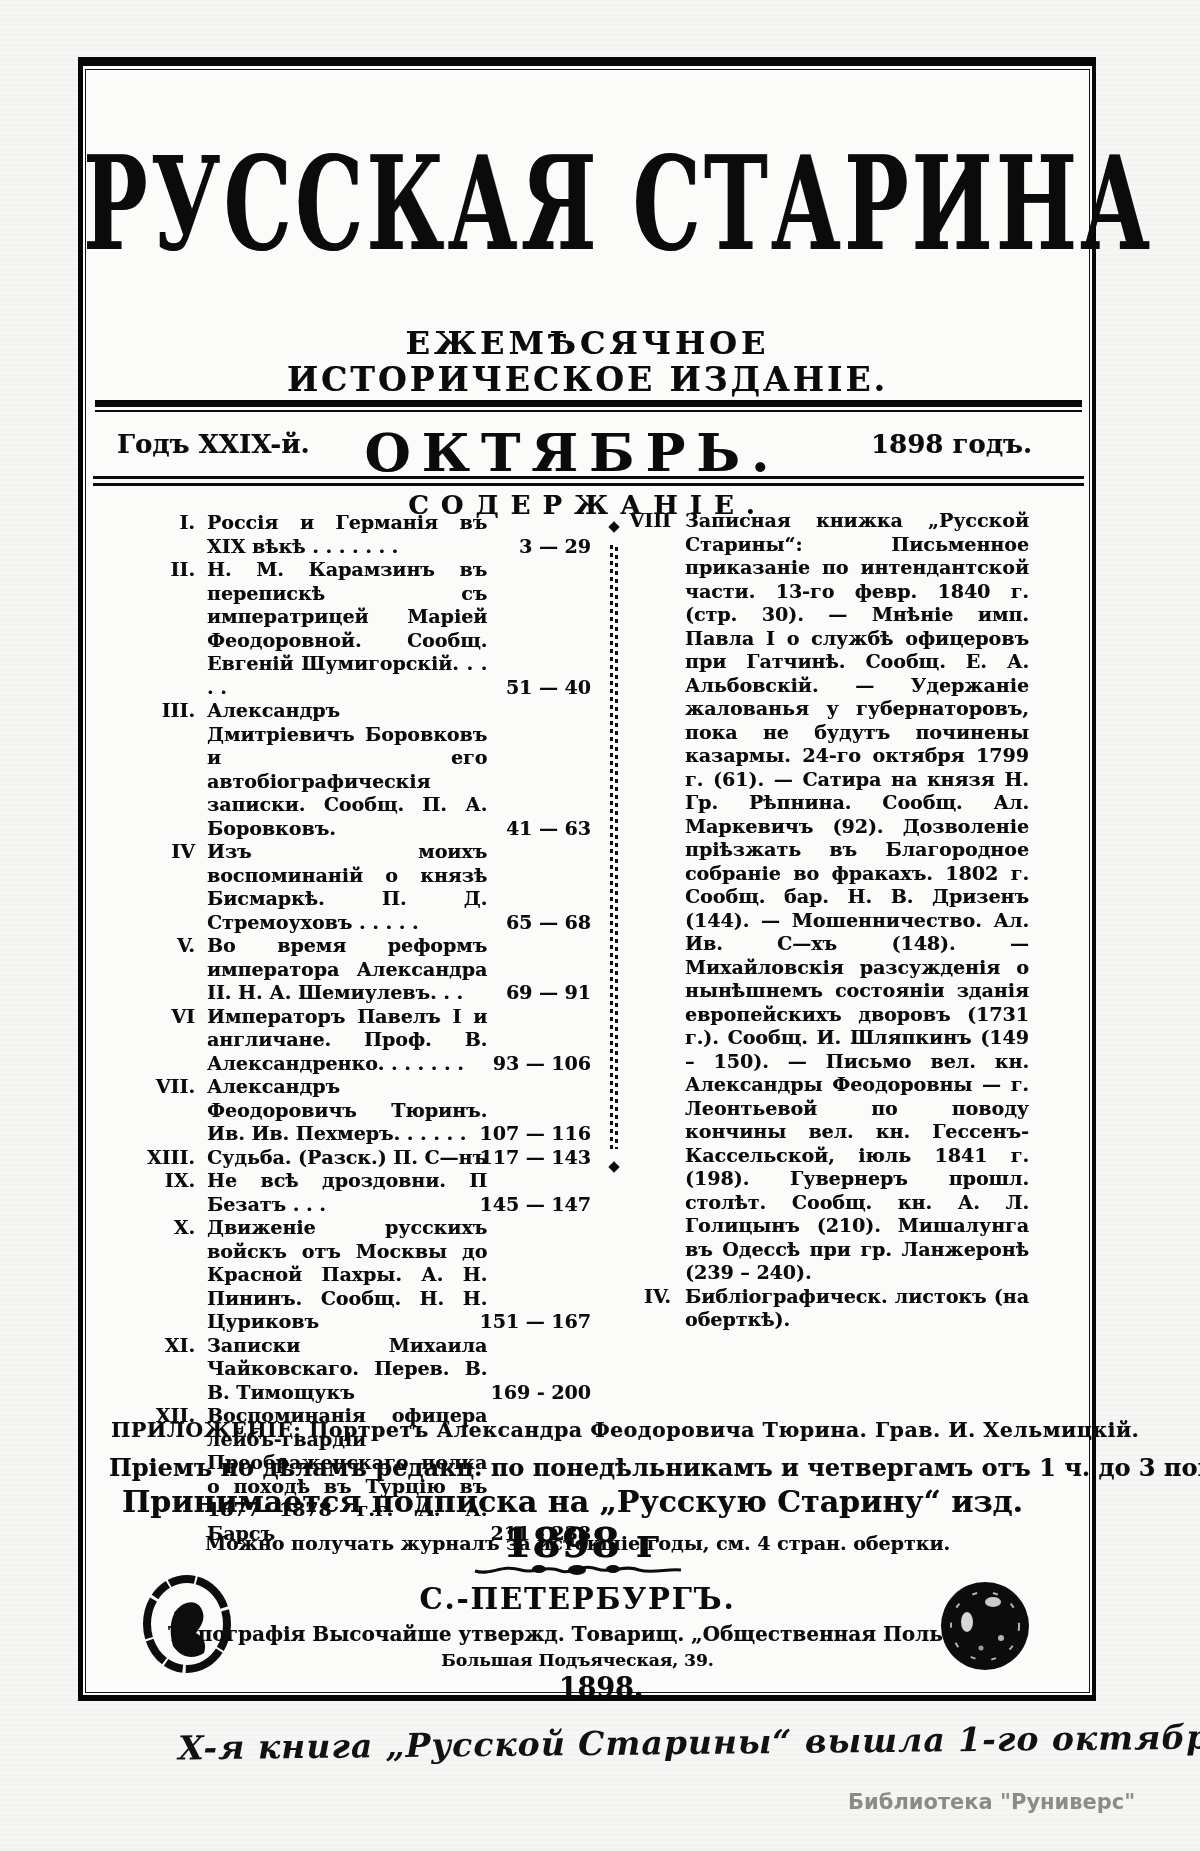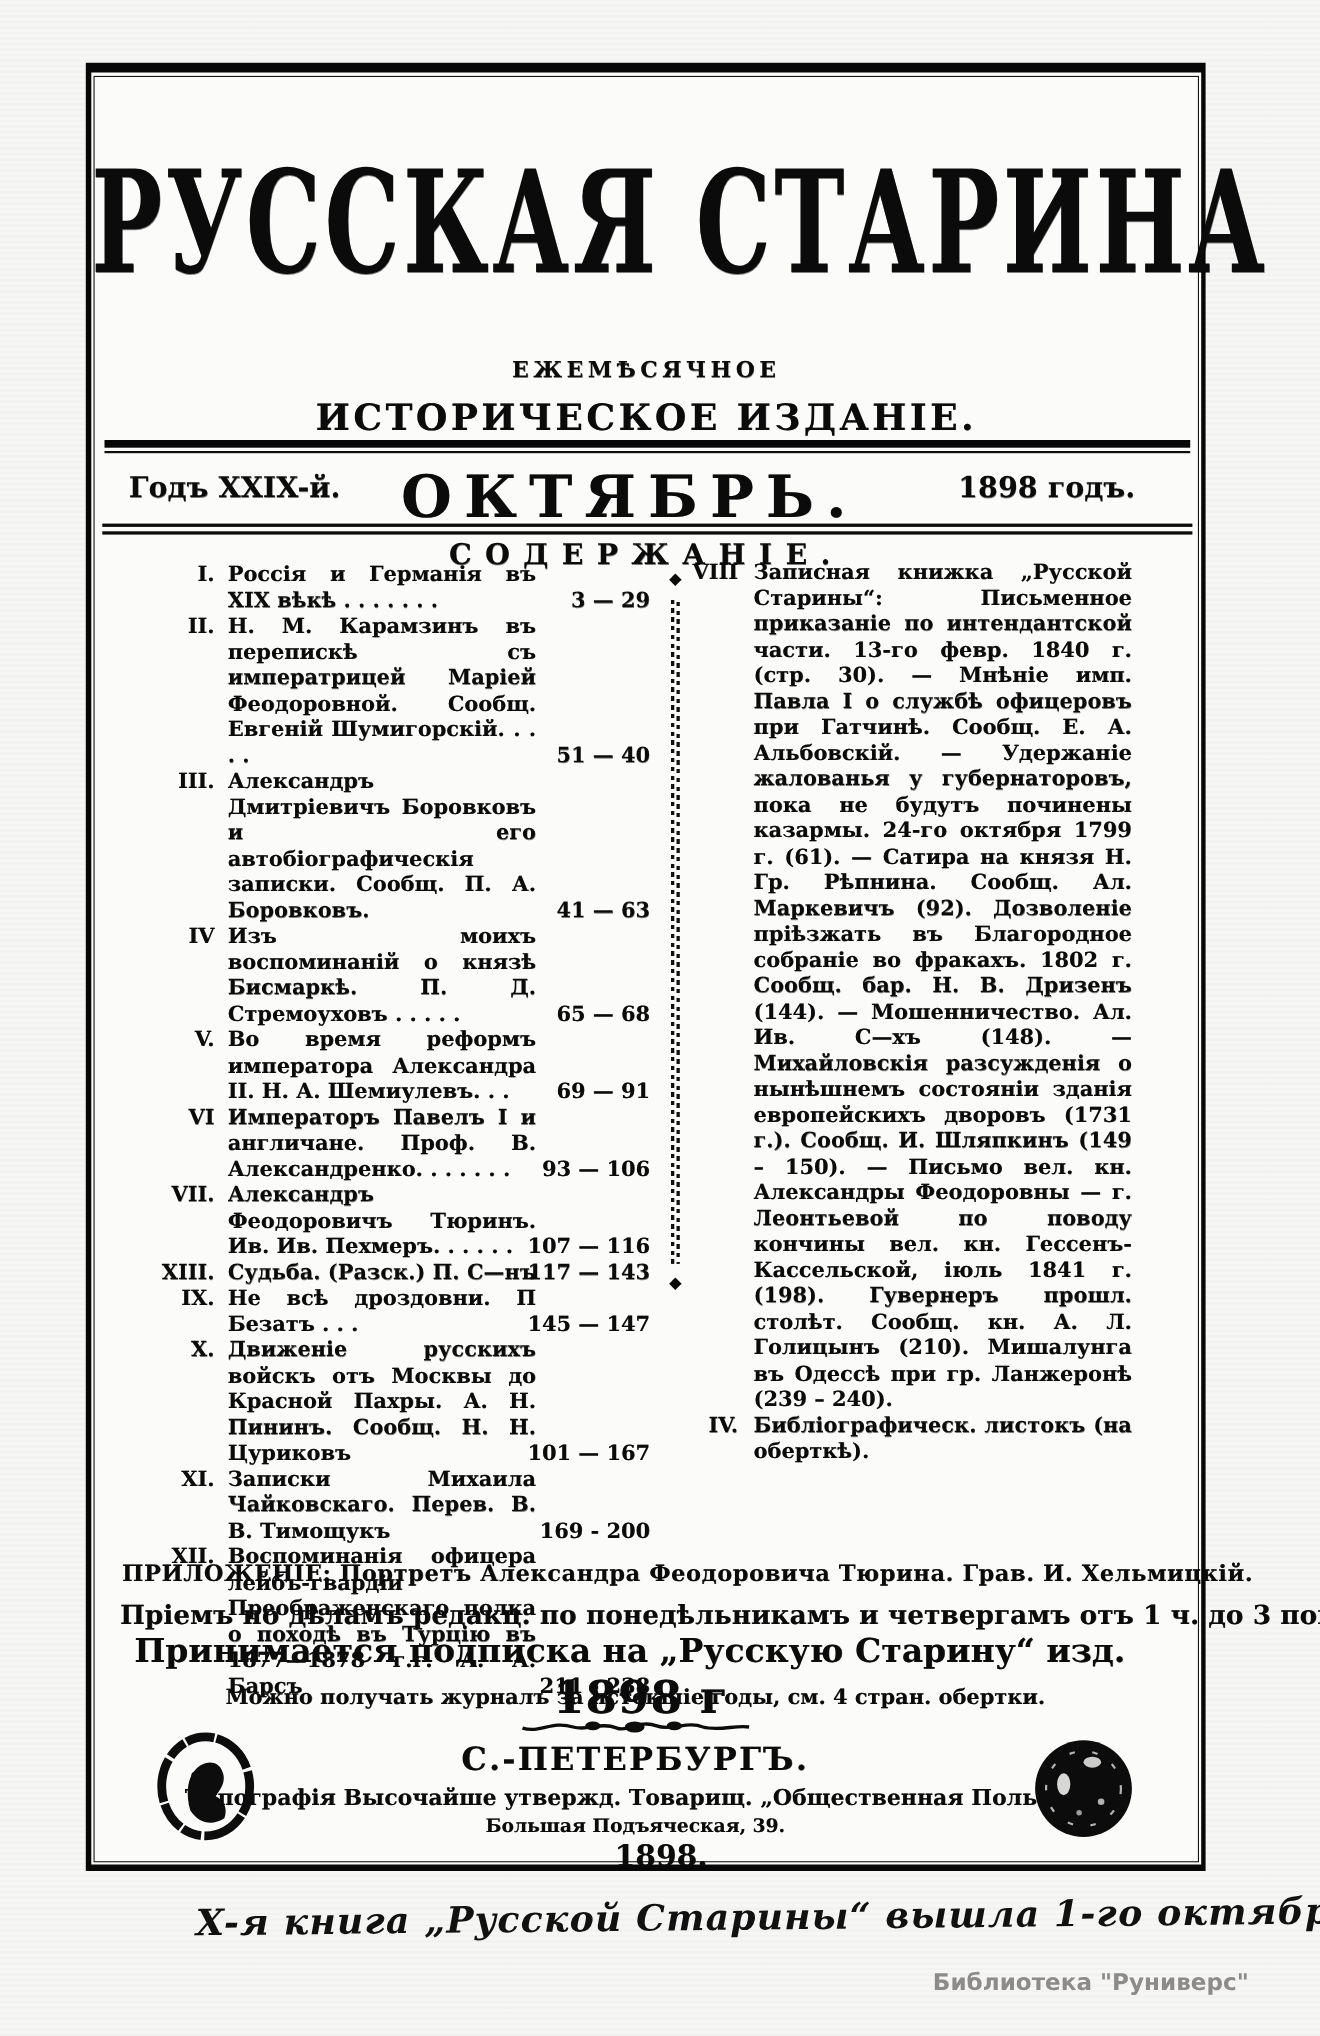--- a/index.html
+++ b/index.html
@@ -15,21 +15,21 @@
     border-style:solid;border-color:#070707;border-width:9px 4px 6px 5px;
     background:#fbfbf9;box-sizing:border-box;
   }
   .frame-inner-line{position:absolute;left:2px;right:2px;top:3px;bottom:2px;border:1px solid #141414;pointer-events:none;}
 
   .masthead-title{
     position:absolute;top:66px;left:0;right:0;text-align:center;white-space:nowrap;
     font-weight:700;font-size:86px;line-height:96px;letter-spacing:3px;
     transform:scaleY(1.5);transform-origin:center top;
   }
-  .masthead-sub1{position:absolute;top:258px;left:0;right:0;text-align:center;font-weight:700;font-size:20px;letter-spacing:4px;}
+  .masthead-sub1{position:absolute;top:258px;left:0;right:0;text-align:center;font-weight:700;font-size:32px;letter-spacing:4px;}
   .masthead-sub2{position:absolute;top:294px;left:0;right:0;text-align:center;font-weight:700;font-size:33px;letter-spacing:3px;}
 
   .rule-1{position:absolute;top:334px;left:12px;right:10px;height:3px;border-top:7px solid #080808;border-bottom:2px solid #0d0d0d;}
   .rule-2{position:absolute;top:410px;left:10px;right:8px;height:4px;border-top:3px solid #0b0b0b;border-bottom:3px solid #0b0b0b;}
 
   .issue-band{position:absolute;top:355px;left:30px;right:60px;height:50px;}
   .band-year-label{position:absolute;left:4px;top:8px;font-weight:700;font-size:26px;}
   .band-month{position:absolute;left:0;right:0;top:0;text-align:center;font-weight:700;font-size:53px;letter-spacing:11px;}
   .band-year{position:absolute;right:0;top:8px;font-weight:700;font-size:26px;}
 
@@ -177,21 +177,21 @@
     <span class="ibody">
       <span class="itext">Не всѣ дроздовни. П Безатъ . . .</span>
       <span class="pages">145 — 147</span>
     </span>
   </div>
 
   <div class="toc-item">
     <span class="roman">X.</span>
     <span class="ibody">
       <span class="itext">Движеніе русскихъ войскъ отъ Москвы до Красной Пахры. А. Н. Пининъ. Сообщ. Н. Н. Цуриковъ</span>
-      <span class="pages">101 — 167</span>
+      <span class="pages">151 — 167</span>
     </span>
   </div>
 
   <div class="toc-item">
     <span class="roman">XI.</span>
     <span class="ibody">
       <span class="itext">Записки Михаила Чайковскаго. Перев. В. В. Тимощукъ</span>
       <span class="pages">169 - 200</span>
     </span>
   </div>

